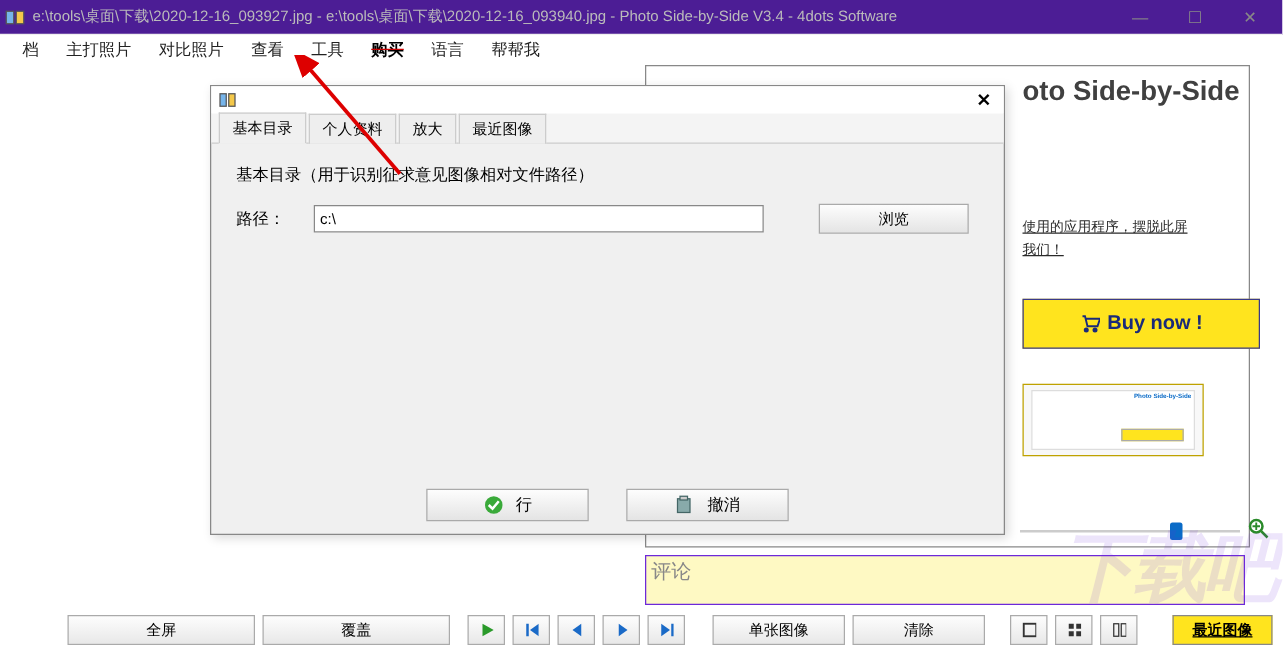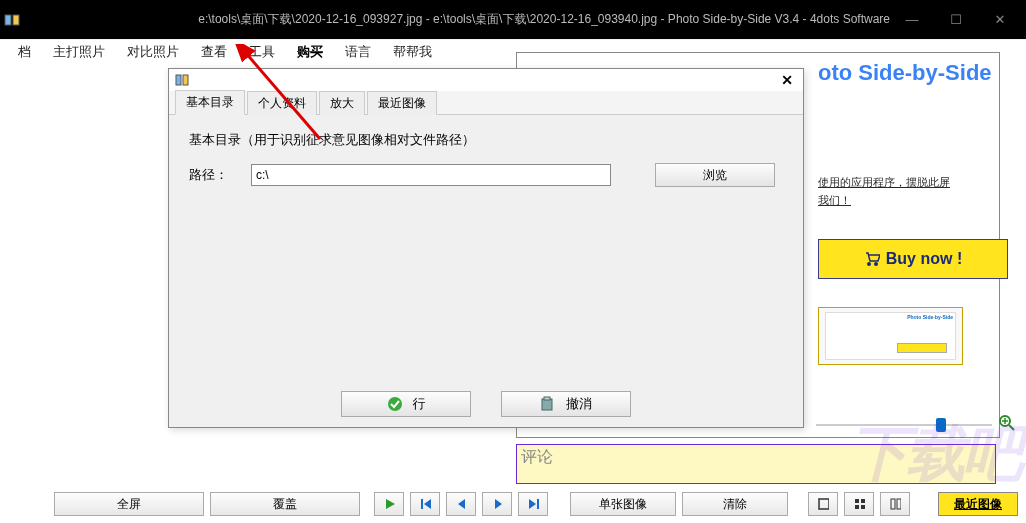--- a/index.html
+++ b/index.html
@@ -1,35 +1,35 @@
 <!DOCTYPE html>
 <html><head>
 <meta charset="utf-8">
 <style>
 * { box-sizing: border-box; margin: 0; padding: 0; font-family: "Microsoft YaHei", "SimSun", Arial, sans-serif; }
 body { width: 1026px; height: 523px; background: #fff; overflow: hidden; position: relative; font-size: 12px; }
 
-.titlebar { height: 40px; background: #000000; display: flex; align-items: center; padding: 0 4px; color: #bbb; font-size: 12px; border-bottom: 1px solid #f0f0f0; text-align: right;}
+.titlebar { height: 28px; background: #4c1d95; display: flex; align-items: center; padding: 0 4px; color: #bbb; font-size: 12px; border-bottom: 1px solid #f0f0f0;}
 .titlebar .icon-app { width: 16px; height: 16px; margin-right: 6px; display:inline-block; }
 .titlebar .title-text { flex: 1; white-space: nowrap; overflow: hidden; }
 .win-controls { display: flex; }
 .win-controls div { width: 44px; height: 28px; display: flex; align-items: center; justify-content: center; color: #888; font-size: 13px;}
 
 .menubar { height: 24px; display: flex; align-items: center; padding: 0 10px; gap: 6px; font-size: 13px; color: #222; }
 .menubar .menu-item { padding: 2px 8px; }
 .menubar .buy { color: #000; font-weight: bold; text-decoration: line-through; text-decoration-color: #c00; }
 
 .bottom-bar { position: absolute; left: 0; bottom: 4px; width: 1026px; height: 30px; display: flex; align-items: center; gap: 6px; padding: 0 8px; }
 .btn { height: 24px; border: 1px solid #aaa; background: linear-gradient(#fdfdfd,#e8e8e8); display: flex; align-items: center; justify-content: center; font-size: 12px; padding: 0 8px; }
 .btn-wide { width: 150px; }
 .btn-sm { width: 30px; }
 .btn-med { width: 106px; }
 
 .right-pane { position: absolute; right: 8px; top: 60px; width: 200px; }
-.brand { color: #3b82f6; font-size: 22px; font-weight: bold; }
+.brand { color: #404040; font-size: 22px; font-weight: bold; }
 .promo-text { color: #2a2a2a; font-size: 11px; margin-top: 88px; line-height: 1.6; text-decoration: underline;}
 .buy-btn { margin-top: 30px; width: 190px; height: 40px; background: #ffe41e; border: 1px solid #3a3a8a; display:flex; align-items:center; justify-content:center; font-size: 16px; font-weight: bold; color:#1a2a7a;}
 .thumb { margin-top: 28px; width: 145px; height: 58px; border: 1px solid #bfa200; background: #f8f8f8; position:relative; }
 .thumb-inner { position:absolute; left:6px; top:4px; right:6px; bottom:4px; border:1px solid #ddd; background:#fff;}
 .thumb-bar { position:absolute; right:8px; bottom:6px; width:50px; height:10px; background:#ffe41e; border:1px solid #aaa;}
 
 .slider-area { position:absolute; right:10px; top:410px; width:200px; height:24px;}
 .slider-track { position:absolute; left:0; right:24px; top:14px; height:2px; background:#ccc;}
 .slider-thumb { position:absolute; left:120px; top:8px; width:10px; height:14px; background:#0a6bc7; border-radius:2px;}
 .mag-icon { position:absolute; right:0; top:4px; width:18px; height:18px; }

